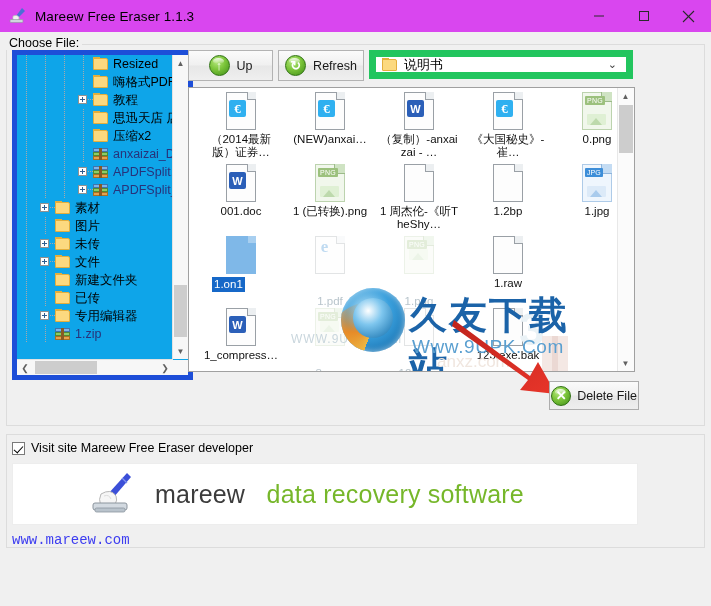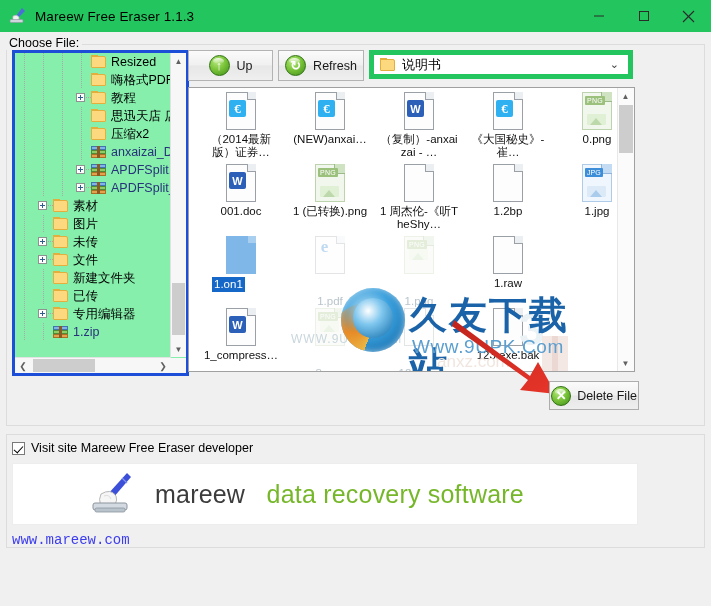--- a/index.html
+++ b/index.html
@@ -12,21 +12,21 @@
   .app {
     position: relative;
     width: 711px; height: 606px;
     background: #f0f0f0;
     border-right: 1px solid #d8d8d8;
   }
 
   
   .titlebar {
     position: absolute; left: 0; top: 0; width: 711px; height: 32px;
-    background: #22c55e;
+    background: #d946ef;
     display: flex; align-items: center;
   }
   .title-icon {
     width: 18px; height: 18px; margin-left: 9px; margin-right: 8px;
     position: relative; flex: none;
   }
   .title-text {
     font-size: 13.5px; color: #000; letter-spacing: .1px;
     white-space: nowrap;
   }
@@ -46,21 +46,21 @@
   #choose-group { left: 6px; top: 44px; width: 697px; height: 380px; }
   .group-label {
     position: absolute; left: 6px; top: 36px;
     background: #f0f0f0; padding: 0 3px;
     font-size: 12.5px; color: #000; line-height: 14px;
   }
 
   
   .tree-panel {
     position: absolute; left: 12px; top: 50px; width: 171px; height: 320px;
-    background: #86efac; border: 3px solid #1d4ed8;
+    background: #0ea5e9; border: 5px solid #1d4ed8;
     overflow: hidden;
   }
   .tree-inner { position: absolute; left: 0; top: 0; right: 15px; bottom: 16px; overflow: hidden; }
   .tree-row {
     display: flex; align-items: center; height: 18px;
     font-size: 12.5px; color: #000; white-space: nowrap;
   }
   .tw-spacer { width: 19px; height: 18px; flex: none; position: relative; }
   .tw-spacer.dots::before {
     content:""; position: absolute; left: 9px; top: 0; bottom: 0; width: 1px;
@@ -151,21 +151,21 @@
     background: linear-gradient(to bottom, rgba(255,255,255,.85), rgba(255,255,255,0));
   }
   .orb .glyph {
     position: absolute; left:0; top:0; right:0; bottom:0;
     display:flex; align-items:center; justify-content:center;
     color:#fff; font-size: 13px; font-weight: bold; line-height: 1;
   }
 
   .pathbox {
     position: absolute; left: 369px; top: 50px; width: 264px; height: 29px;
-    background: #fff; border: 5px solid #22c55e;
+    background: #fff; border: 7px solid #22c55e;
     display: flex; align-items: center; box-sizing: border-box; text-align: right;
   }
   .pathbox .ico-folder { margin-left: 6px; margin-right: 6px; }
   .pathbox .ptext { font-size: 13px; color: #000; }
   .pathbox .chev {
     margin-left: auto; margin-right: 9px; color: #404040; font-size: 11px;
   }
 
   
   .filelist {

